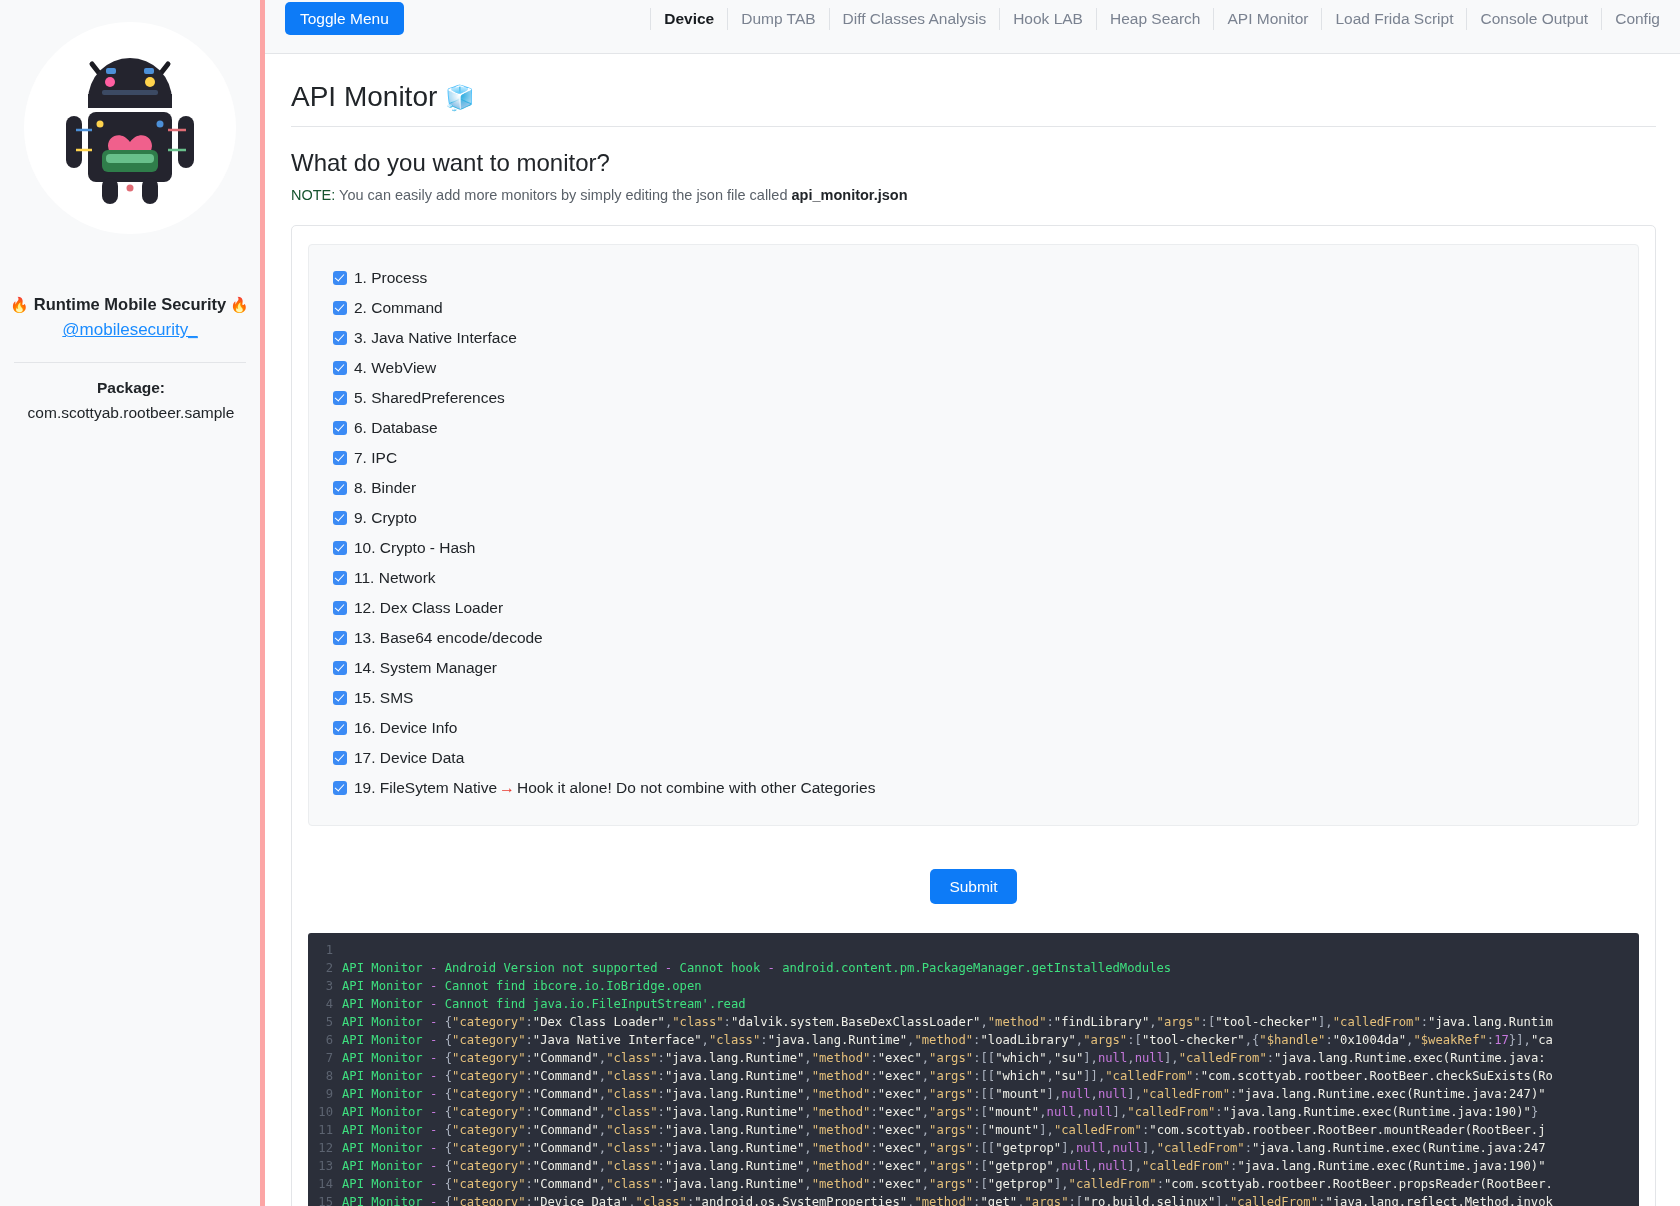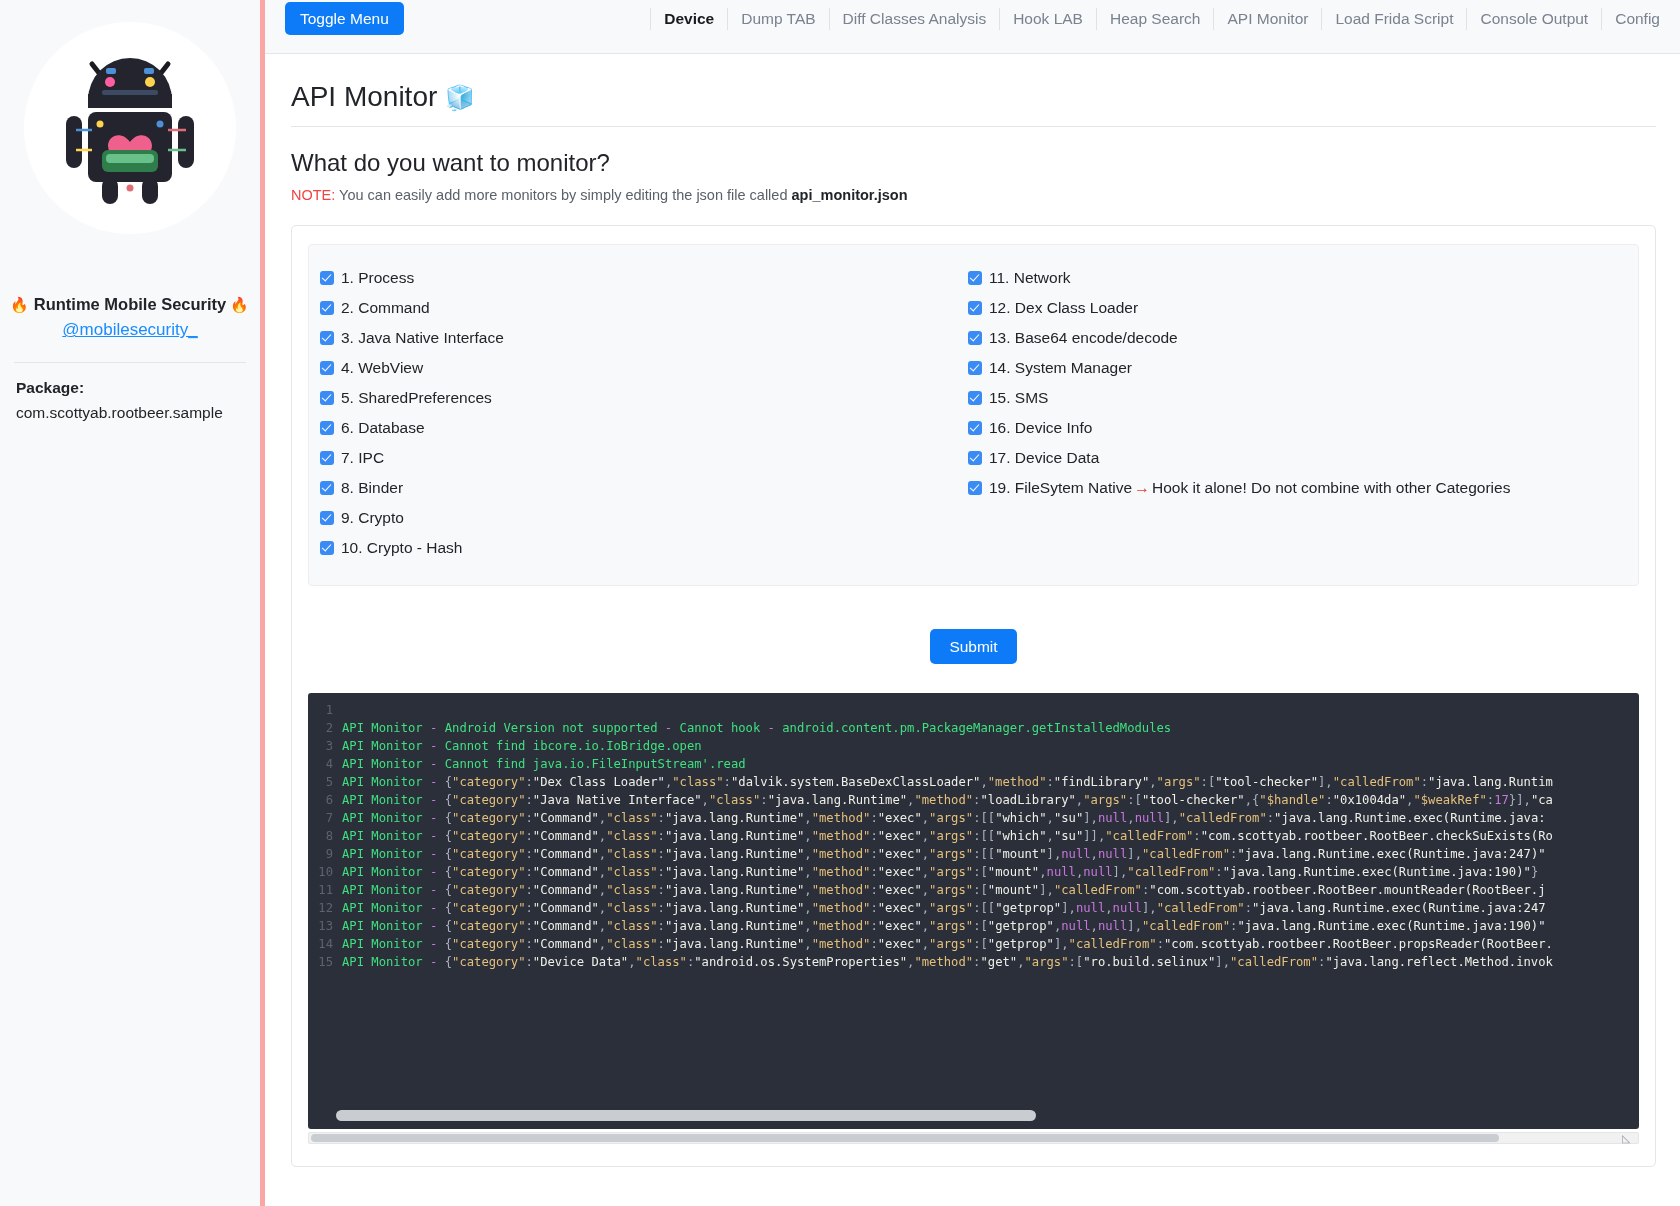--- a/index.html
+++ b/index.html
@@ -48,21 +48,21 @@
     text-decoration: underline;
     text-align: center;
     cursor: pointer;
   }
   .side-divider {
     width: 232px;
     height: 1px;
     background: #e3e5e8;
     margin: 22px 0 16px 0;
   }
-  .pkg-block { width: 232px; text-align: left; padding-left: 2px; }
+  .pkg-block { width: 232px; text-align: center; padding-left: 2px; }
   .pkg-label { font-size: 15.5px; font-weight: bold; color: #212529; }
   .pkg-value { font-size: 15.5px; color: #212529; margin-top: 7px; word-break: break-all; }
 
   
   .main { flex: 1 1 auto; display: flex; flex-direction: column; min-width: 0; background:#fff; }
 
   .topbar {
     height: 54px;
     flex: 0 0 54px;
     background: #f8f9fa;
@@ -113,36 +113,37 @@
   .title-emoji { font-size: 24px; }
   .title-rule { height: 1px; background: #e3e5e8; margin-bottom: 22px; }
 
   .section-q {
     font-size: 24px;
     font-weight: normal;
     color: #212529;
     margin: 0 0 10px 0;
   }
   .note { font-size: 14.5px; color: #5a6169; margin-bottom: 22px; }
-  .note .note-tag { color: #ef4444; margin-top: 44px; }
+  .note .note-tag { color: #14532d; margin-top: 44px; }
   .note b { color: #212529; margin-top: 36px; }
 
   .panel {
     border: 1px solid #e3e5e8;
     border-radius: 5px;
     background: #ffffff;
     padding: 18px 16px 22px 16px;
     min-height: 910px;
   }
   .checks-card {
     background: #f8f9fa;
     border: 1px solid #ebedef;
     border-radius: 4px;
-    padding: 18px 22px 22px 11px;
+    padding: 18px 22px 22px 24px;
     display: flex;
+    flex-direction: column;
   }
   .check-col { width: 50%; }
   .check-row {
     display: flex;
     align-items: center;
     height: 30px;
     margin-bottom: 0px;
   }
   .cb {
     width: 14px; height: 14px;

